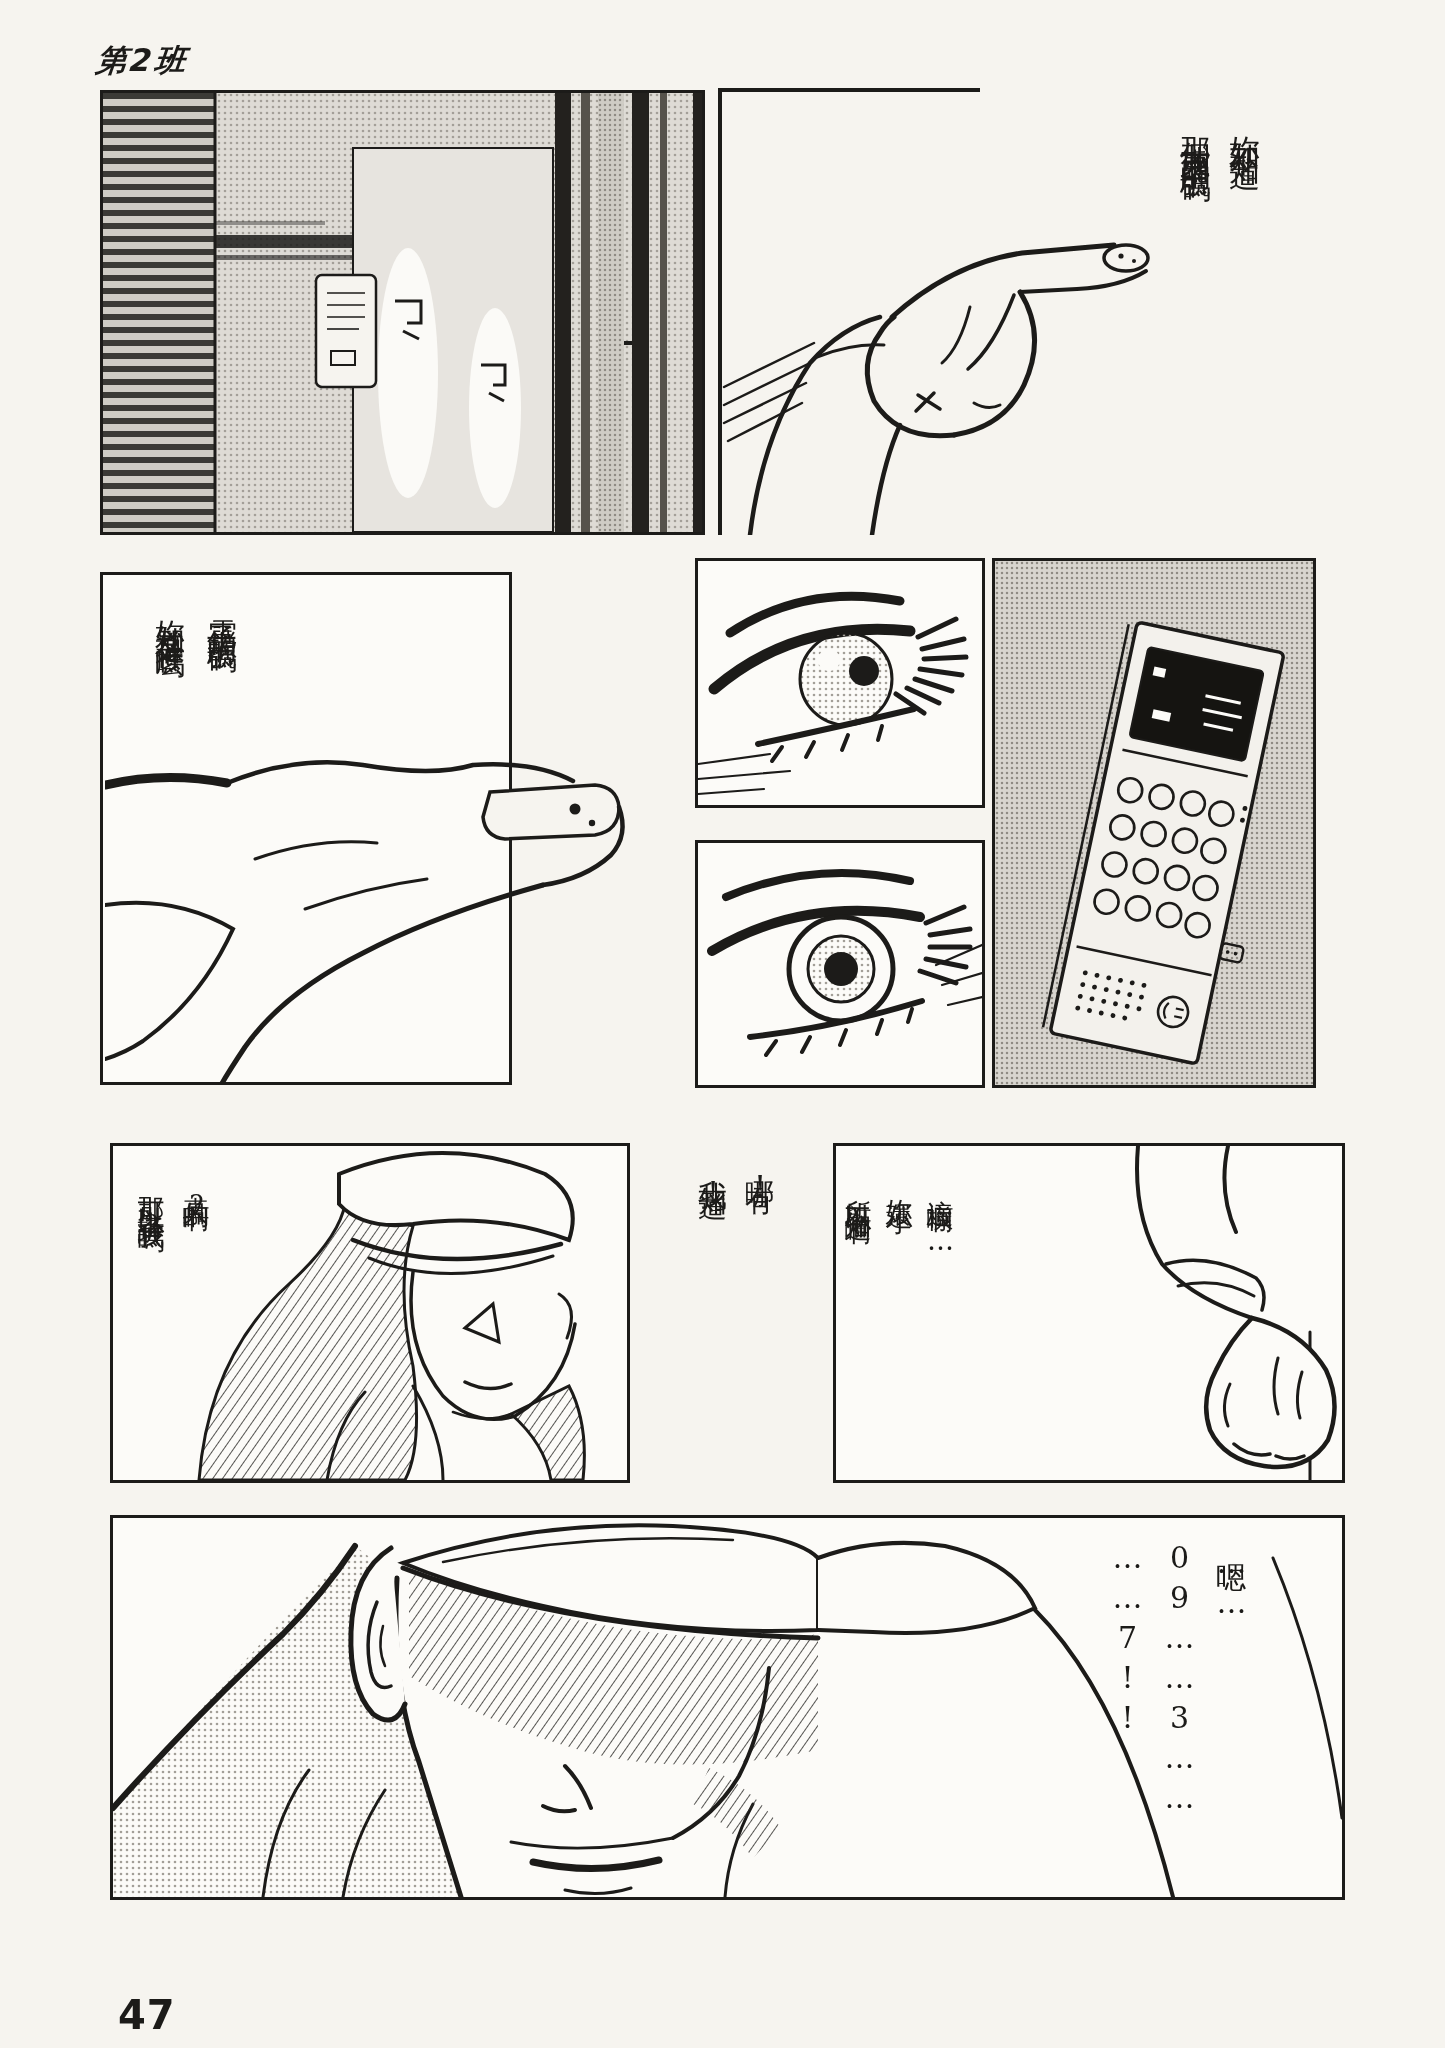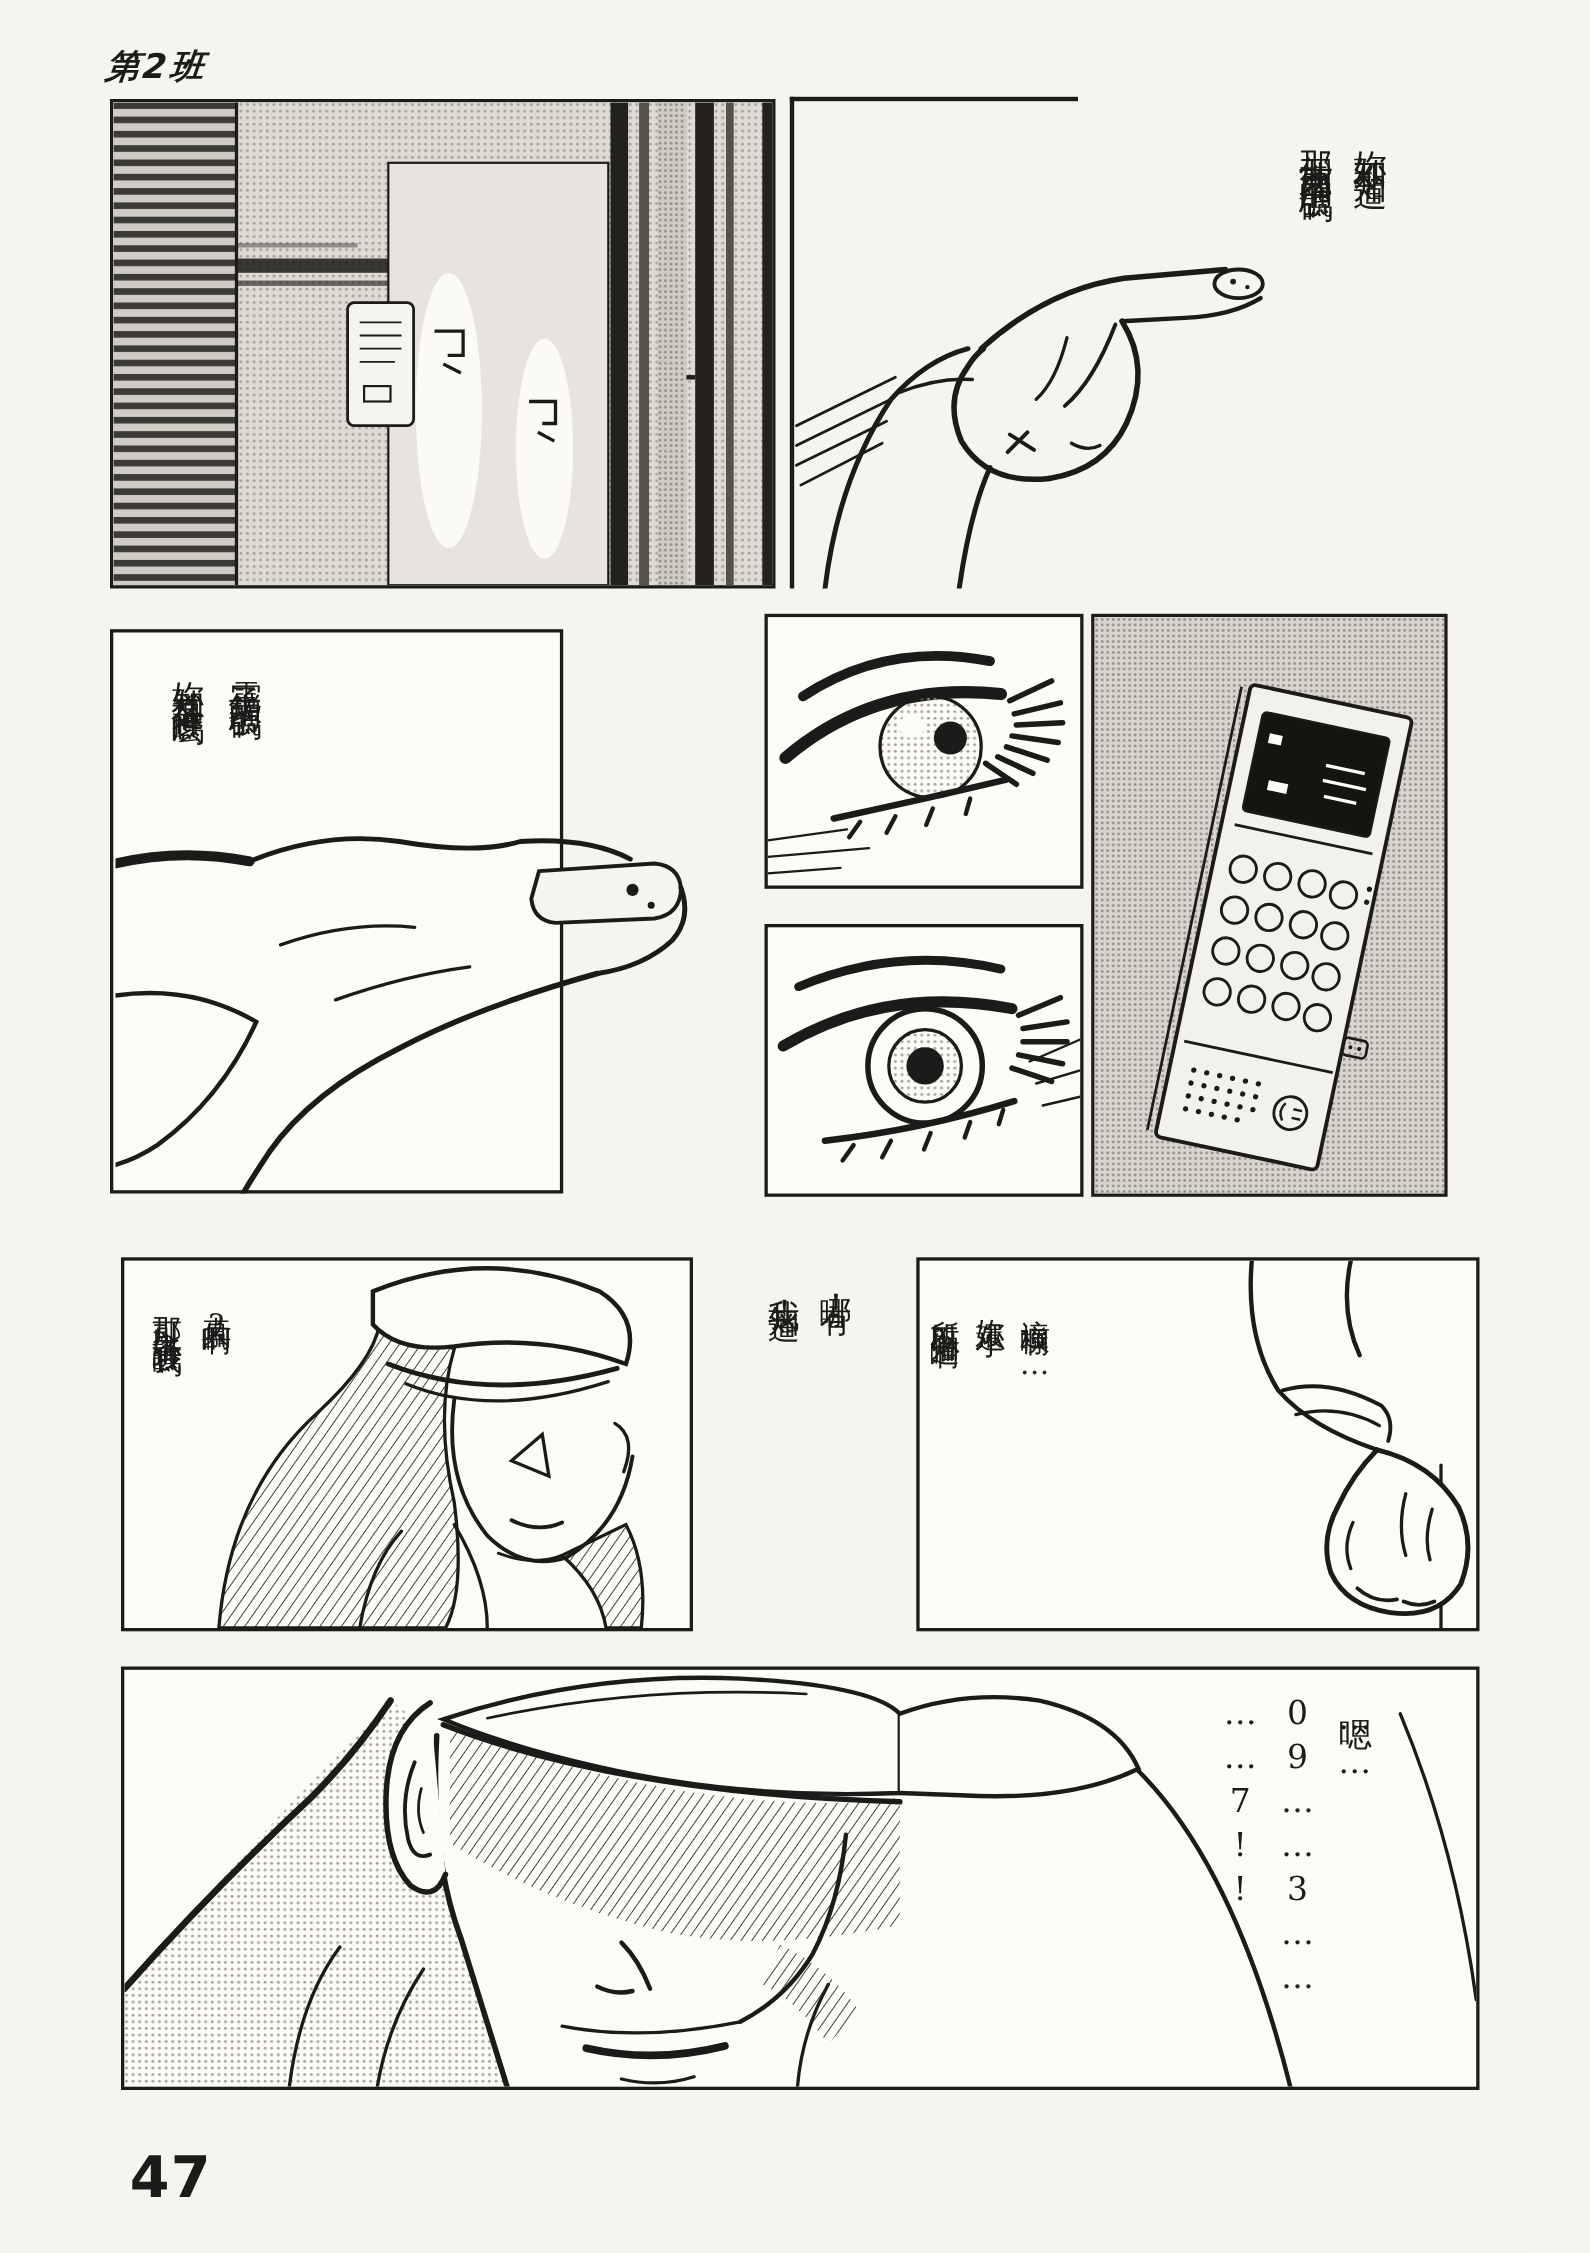--- a/index.html
+++ b/index.html
@@ -358,15 +358,15 @@
         <path d="M1160,40 Q1210,160 1229,300" stroke-width="3"></path>
       </g>
     </svg>
   </div>
   <div class="vtext" style="left:1112px;top:1540px;gap:22px;font-size:30px;">
     <div class="vcol" style="letter-spacing:5px;">嗯……</div>
     <div class="vcol" style="letter-spacing:5px;">09……3……</div>
     <div class="vcol" style="letter-spacing:5px;">……7!!</div>
   </div>
 
-  <div class="page-number" style="left:118px;top:1950px;font-size:52px;">47</div>
+  <div class="page-number" style="left:118px;top:1992px;font-size:40px;">47</div>
 
 </div>
 
 </body></html>

